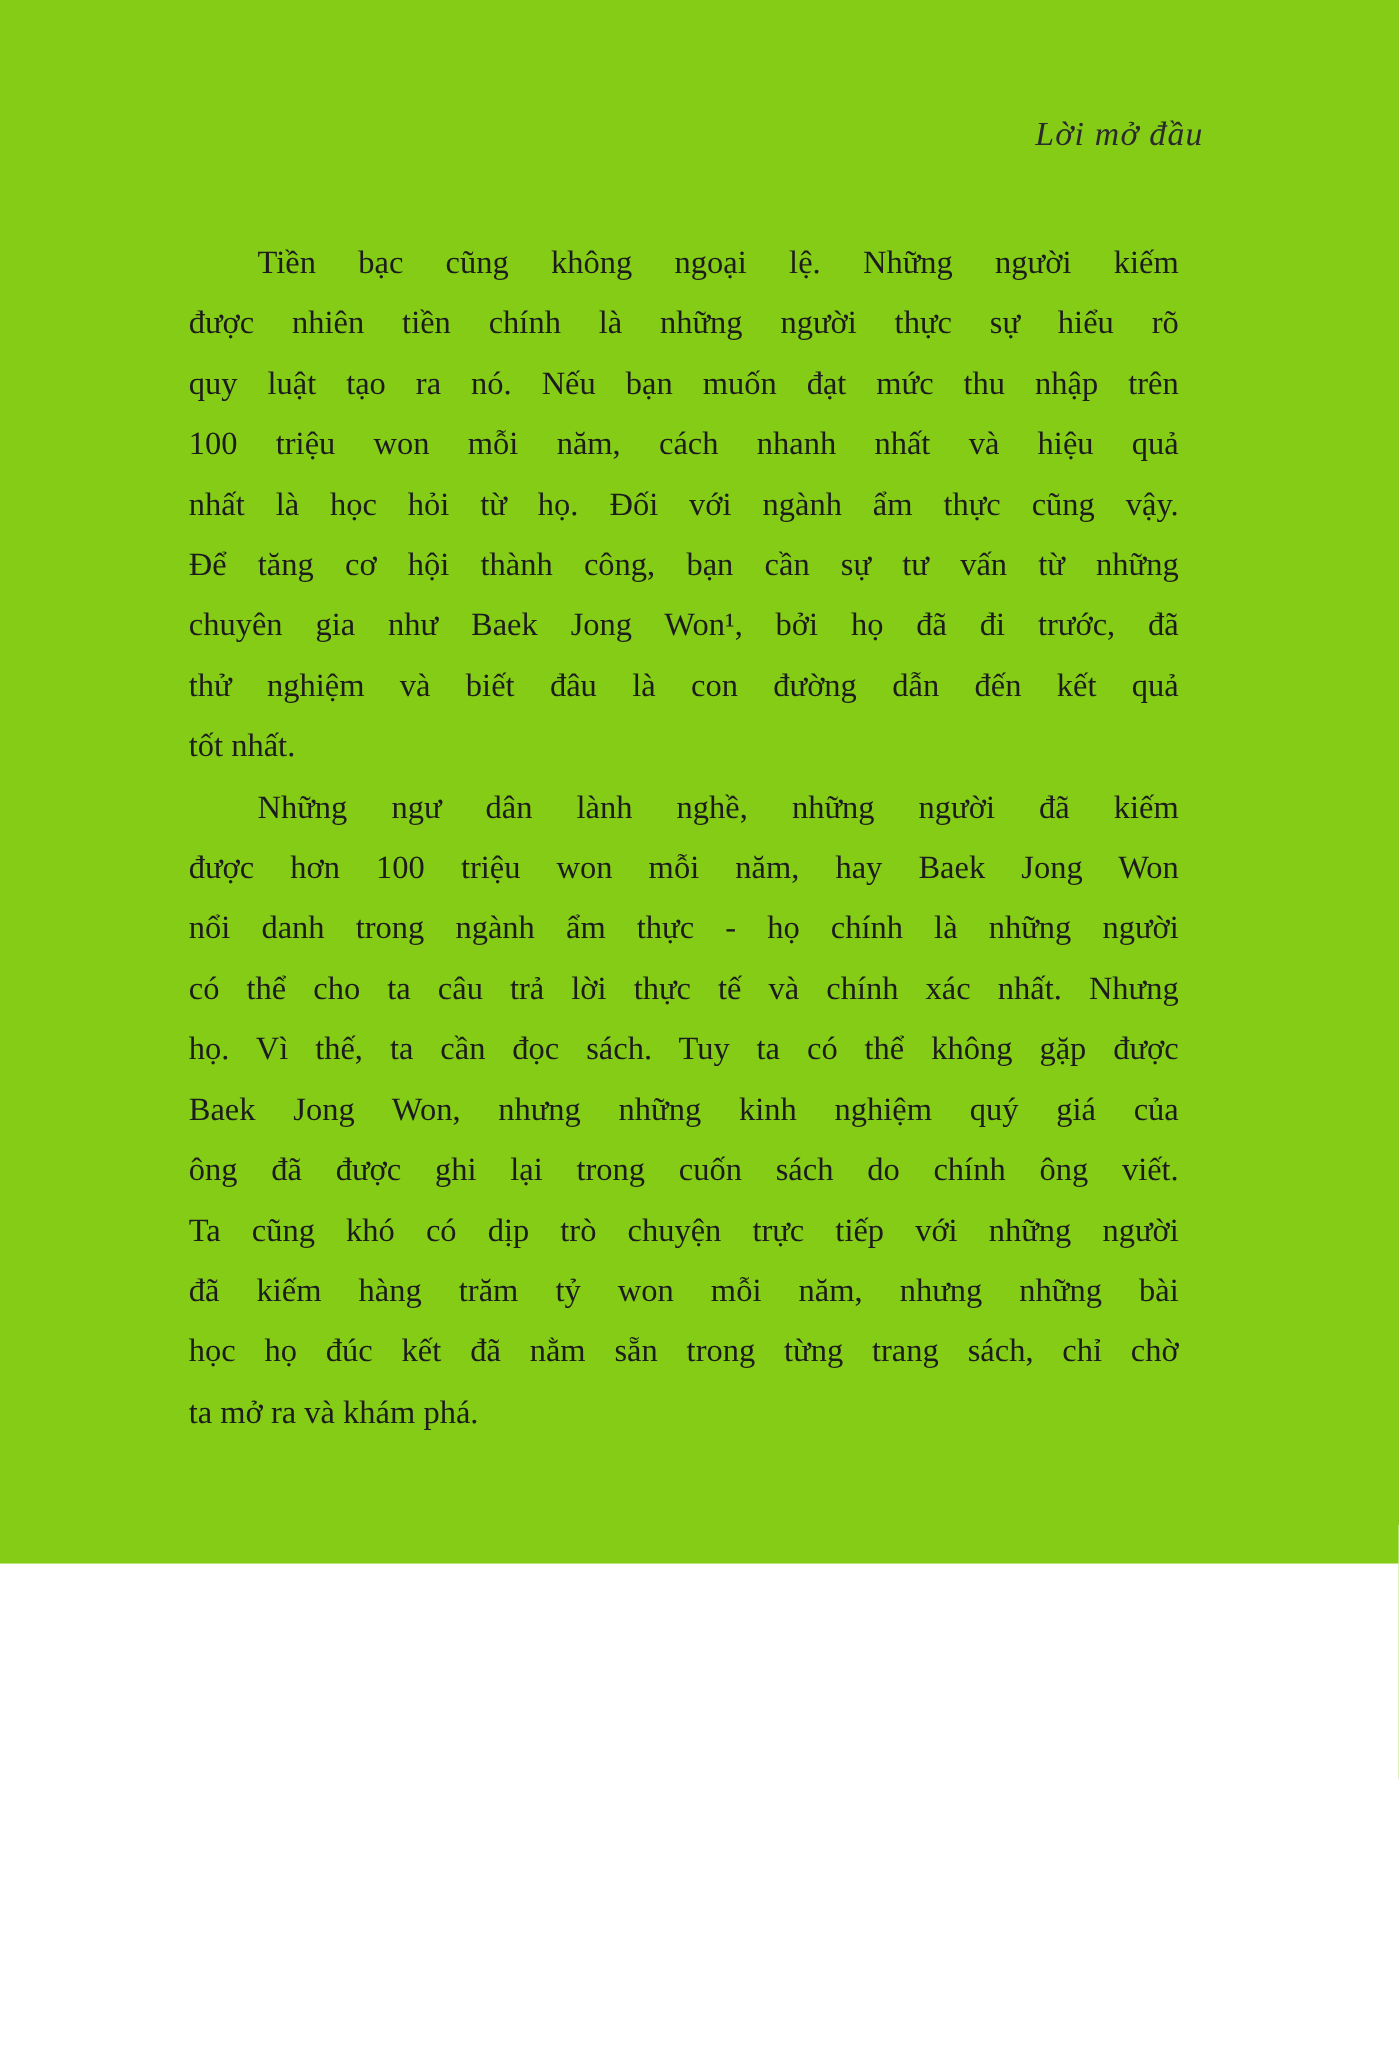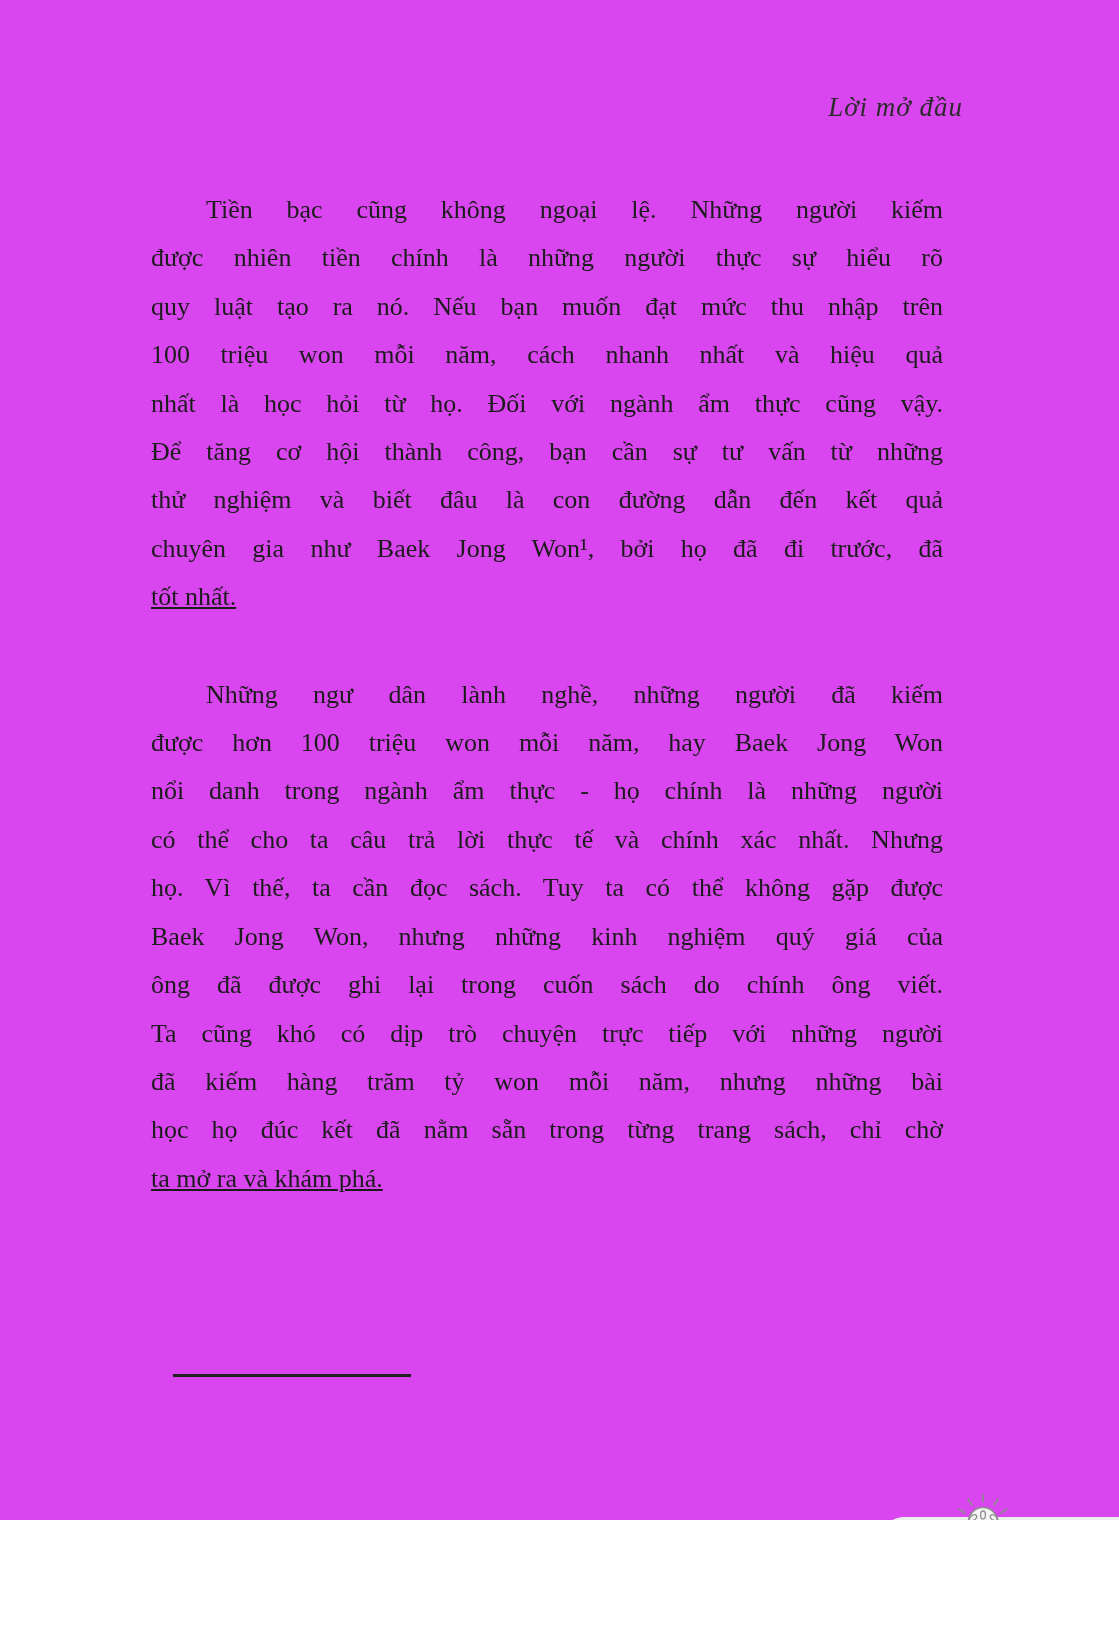--- a/index.html
+++ b/index.html
@@ -3,22 +3,22 @@
 <meta charset="utf-8">
 <style>
   html, body {
     margin: 0;
     padding: 0;
     background: #ffffff;
   }
   .page {
     position: relative;
     width: 1119px;
-    height: 1520px;
-    background: #d946ef;
+    height: 1251px;
+    background: #84cc16;
     overflow: hidden;
     font-family: "Liberation Serif", serif;
     color: #1e1e1e;
   }
   .running-header {
     position: absolute;
     top: 92px;
     right: 156px;
     font-size: 27px;
     font-style: italic;
@@ -28,28 +28,28 @@
   .body-text {
     position: absolute;
     left: 151px;
     top: 186px;
     width: 792px;
     font-size: 26px;
     line-height: 48.4px;
     color: #1c1c1c;
   }
   .paragraph { margin: 0; }
-  .paragraph + .paragraph { margin-top: 49px; }
+  .paragraph + .paragraph { }
   .line {
     text-align: justify;
     text-align-last: justify;
     white-space: normal;
   }
   .line.first { text-indent: 55px; }
-  .line.last { text-align-last: left; text-decoration: underline; }
+  .line.last { text-align-last: left; }
   .footnote-divider {
     position: absolute;
     left: 173px;
     top: 1374px;
     width: 238px;
     height: 3px;
     background: #222222;
   }
   .footnote {
     position: absolute;
@@ -95,22 +95,22 @@
   <div class="running-header">Lời mở đầu</div>
 
   <div class="body-text">
     <div class="paragraph">
       <div class="line first">Tiền bạc cũng không ngoại lệ. Những người kiếm</div>
       <div class="line">được nhiên tiền chính là những người thực sự hiểu rõ</div>
       <div class="line">quy luật tạo ra nó. Nếu bạn muốn đạt mức thu nhập trên</div>
       <div class="line">100 triệu won mỗi năm, cách nhanh nhất và hiệu quả</div>
       <div class="line">nhất là học hỏi từ họ. Đối với ngành ẩm thực cũng vậy.</div>
       <div class="line">Để tăng cơ hội thành công, bạn cần sự tư vấn từ những</div>
+      <div class="line">chuyên gia như Baek Jong Won¹, bởi họ đã đi trước, đã</div>
       <div class="line">thử nghiệm và biết đâu là con đường dẫn đến kết quả</div>
-      <div class="line">chuyên gia như Baek Jong Won¹, bởi họ đã đi trước, đã</div>
       <div class="line last">tốt nhất.</div>
     </div>
     <div class="paragraph">
       <div class="line first">Những ngư dân lành nghề, những người đã kiếm</div>
       <div class="line">được hơn 100 triệu won mỗi năm, hay Baek Jong Won</div>
       <div class="line">nổi danh trong ngành ẩm thực - họ chính là những người</div>
       <div class="line">có thể cho ta câu trả lời thực tế và chính xác nhất. Nhưng</div>
       <div class="line">họ. Vì thế, ta cần đọc sách. Tuy ta có thể không gặp được</div>
       <div class="line">Baek Jong Won, nhưng những kinh nghiệm quý giá của</div>
       <div class="line">ông đã được ghi lại trong cuốn sách do chính ông viết.</div>

